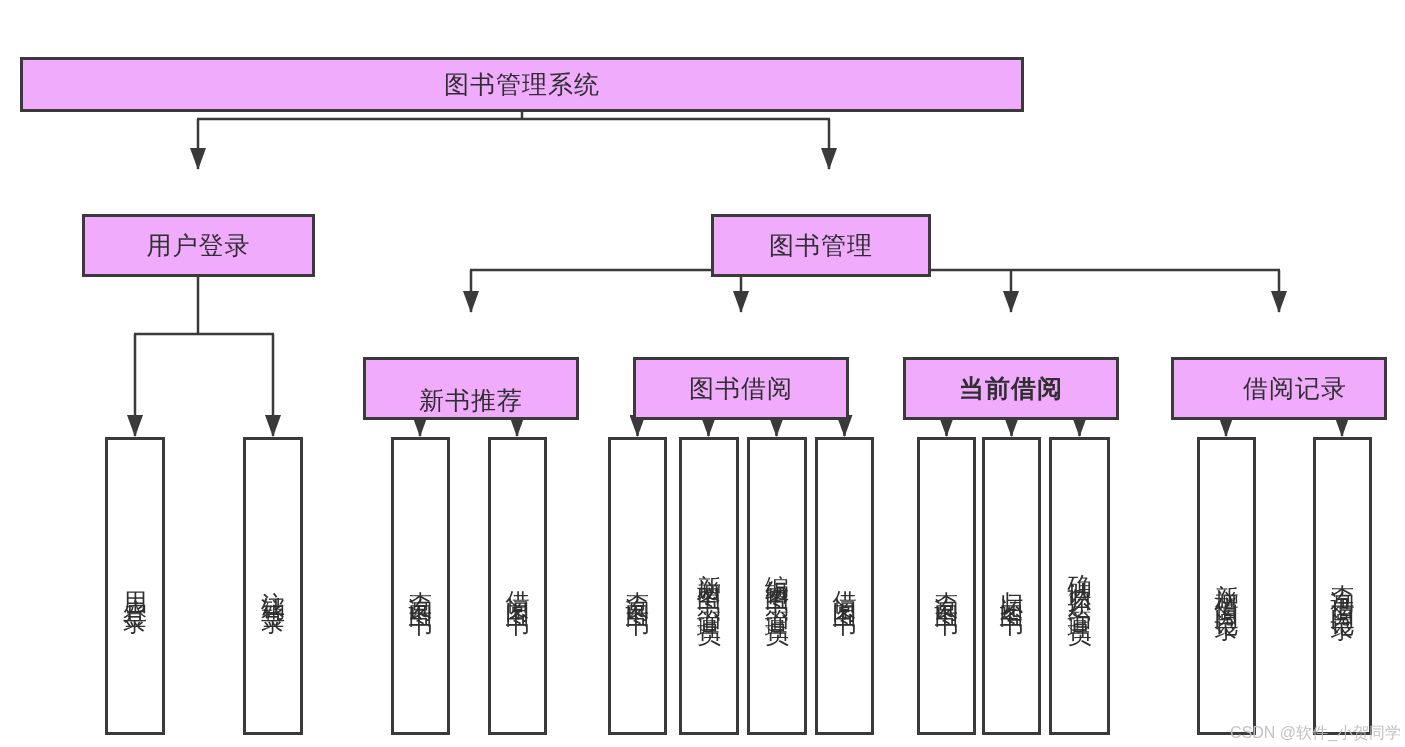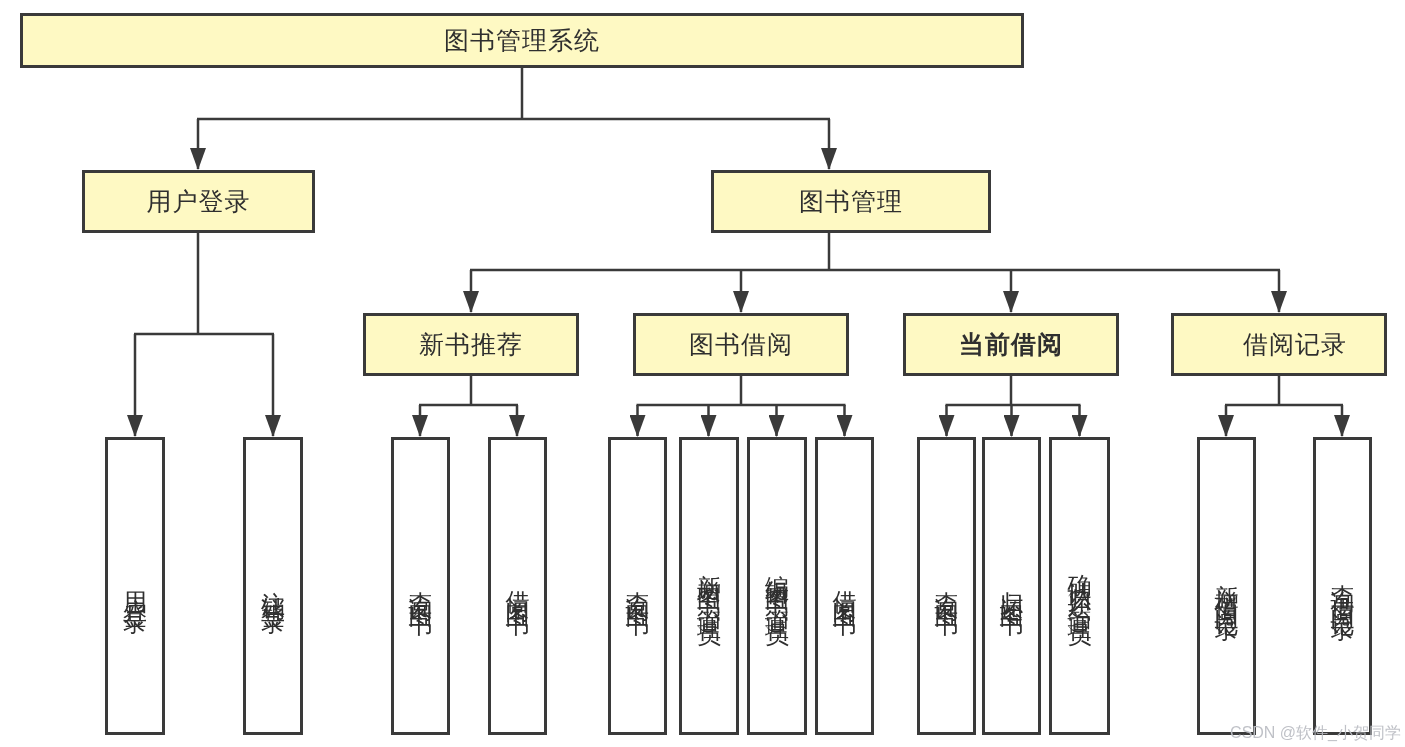--- a/index.html
+++ b/index.html
@@ -18,28 +18,29 @@
   .wires {
     position: absolute;
     inset: 0;
     width: 1405px;
     height: 747px;
   }
   .node {
     position: absolute;
     box-sizing: border-box;
     border: 3px solid #3a3a3a;
-    background: #fef9c3;
+    background: #f0abfc;
     display: flex;
     align-items: center;
     justify-content: center;
     color: #2f2f2f;
     font-size: 25px;
     letter-spacing: 1px;
     z-index: 2;
+    margin-top: 44px;
   }
   .vnode {
     position: absolute;
     box-sizing: border-box;
     border: 3px solid #3a3a3a;
     background: #ffffff;
     display: flex;
     align-items: center;
     justify-content: center;
     color: #2f2f2f;
@@ -49,23 +50,23 @@
   .vnode .vtext {
     writing-mode: vertical-rl;
     text-orientation: mixed;
     letter-spacing: 7px;
     line-height: 1;
   }
   
   .n-root   { left: 20px;  top: 13px;  width: 1004px; height: 55px; }
   
   .n-login  { left: 82px;  top: 170px; width: 233px;  height: 63px; }
-  .n-mgmt   { left: 711px; top: 170px; width: 280px;  height: 63px; }
-  
-  .n-newrec { left: 363px;  top: 313px; width: 216px; height: 63px; }
+  .n-mgmt   { left: 711px; top: 170px; width: 220px;  height: 63px; }
+  
+  .n-newrec { left: 363px;  top: 313px; width: 216px; height: 63px; align-items: flex-end; }
   .n-borrow { left: 633px;  top: 313px; width: 216px; height: 63px; }
   .n-current{ left: 903px;  top: 313px; width: 216px; height: 63px; font-weight: bold; }
   .n-record { left: 1171px; top: 313px; width: 216px; height: 63px; padding-left: 32px; }
   
   .lf { top: 437px; height: 298px; width: 59px; }
   .lf-a1 { left: 105px;  width: 60px; }
   .lf-a2 { left: 243px;  width: 60px; }
   .lf-b1 { left: 391px; }
   .lf-b2 { left: 488px; }
   .lf-c1 { left: 608px; }

